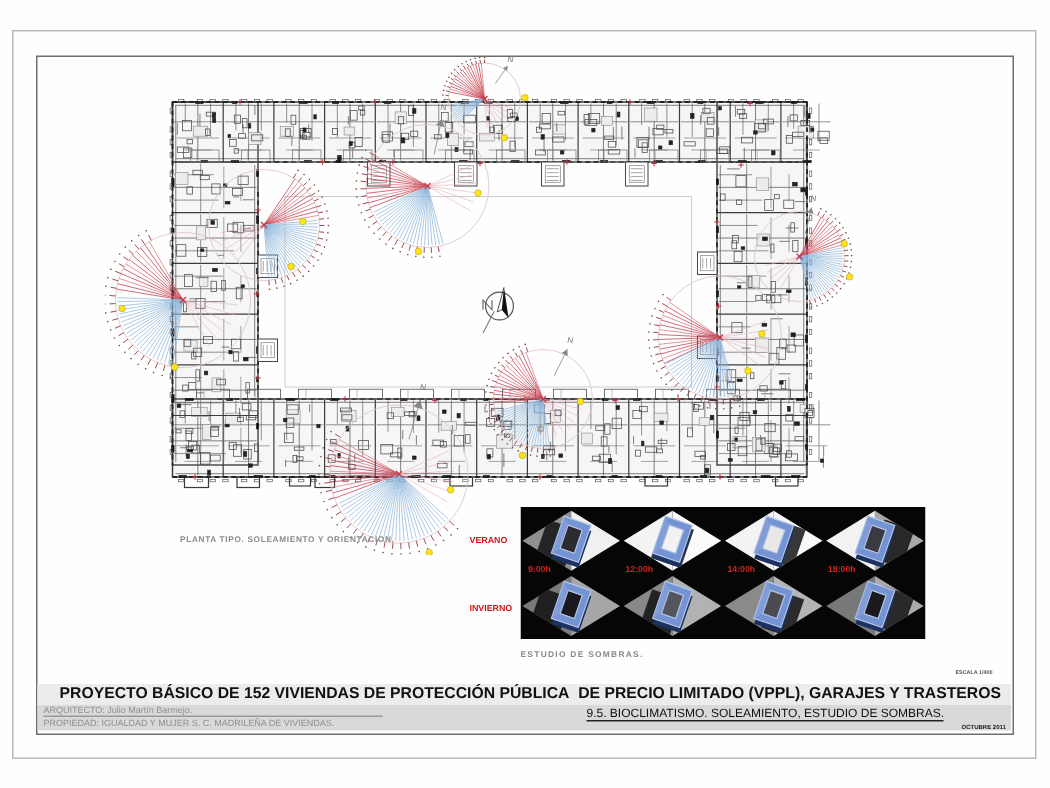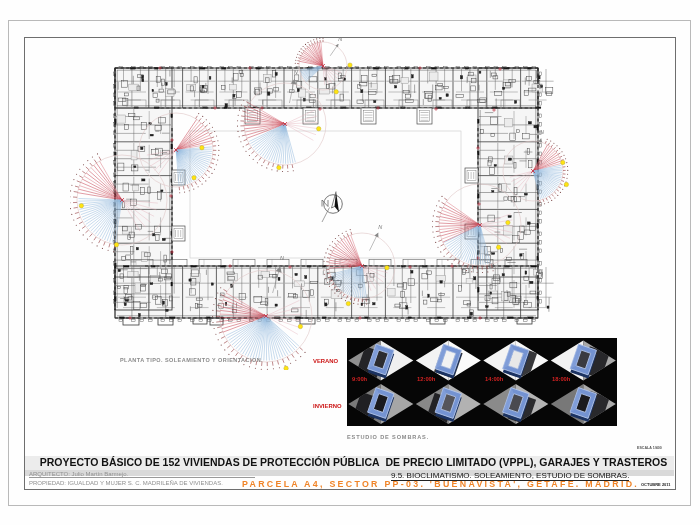--- a/index.html
+++ b/index.html
@@ -2035,25 +2035,24 @@
       <text x="70" y="43">12:00h</text>
       <text x="138" y="43">14:00h</text>
       <text x="205" y="43">18:00h</text>
     </g>
   </svg>
 
 <div class="abs" style="left:347px;top:434px;font-size:5.6px;letter-spacing:0.85px;color:#8a8a8a;font-weight:bold">ESTUDIO  DE  SOMBRAS.</div>
 
 <div class="abs" style="left:637px;top:446px;font-size:3.6px;color:#555;font-weight:bold;white-space:nowrap">ESCALA  1/400</div>
 
-<div class="abs" style="left:25px;top:456px;width:649px;height:20px;background:#d9d9d9">
+<div class="abs" style="left:25px;top:456px;width:649px;height:31px;background:#d9d9d9">
 
   <div class="abs" style="left:0;top:0;width:649px;height:14px;background:#ececec;text-align:center;font-size:10.5px;font-weight:bold;color:#111;white-space:nowrap;text-indent:8px">PROYECTO BÁSICO DE 152 VIVIENDAS DE PROTECCIÓN PÚBLICA&nbsp; DE PRECIO LIMITADO (VPPL), GARAJES Y TRASTEROS</div>
 
   <div class="abs" style="left:4px;top:14.5px;font-size:6px;color:#909090;border-bottom:0.5px solid #999;width:226px">ARQUITECTO: Julio Martín Barmejo.</div>
 
   <div class="abs" style="left:366px;top:15px;font-size:8px;color:#111;border-bottom:1px solid #222;white-space:nowrap">9.5. BIOCLIMATISMO. SOLEAMIENTO, ESTUDIO DE SOMBRAS.</div>
 
   <div class="abs" style="left:4px;top:23.5px;font-size:6px;color:#909090;white-space:nowrap">PROPIEDAD: IGUALDAD Y MUJER S. C. MADRILEÑA DE VIVIENDAS.</div>
 
-  <div class="abs" style="left:217px;top:23px;font-size:8.8px;font-weight:bold;color:#f08428;letter-spacing:2.3px;white-space:nowrap">PARCELA A4, SECTOR PP-03. 'BUENAVISTA', GETAFE. MADRID.</div>
 
   <div class="abs" style="left:616px;top:25.5px;font-size:4px;color:#222;font-weight:bold;white-space:nowrap">OCTUBRE 2011</div>
 </div>
 </body></html>

